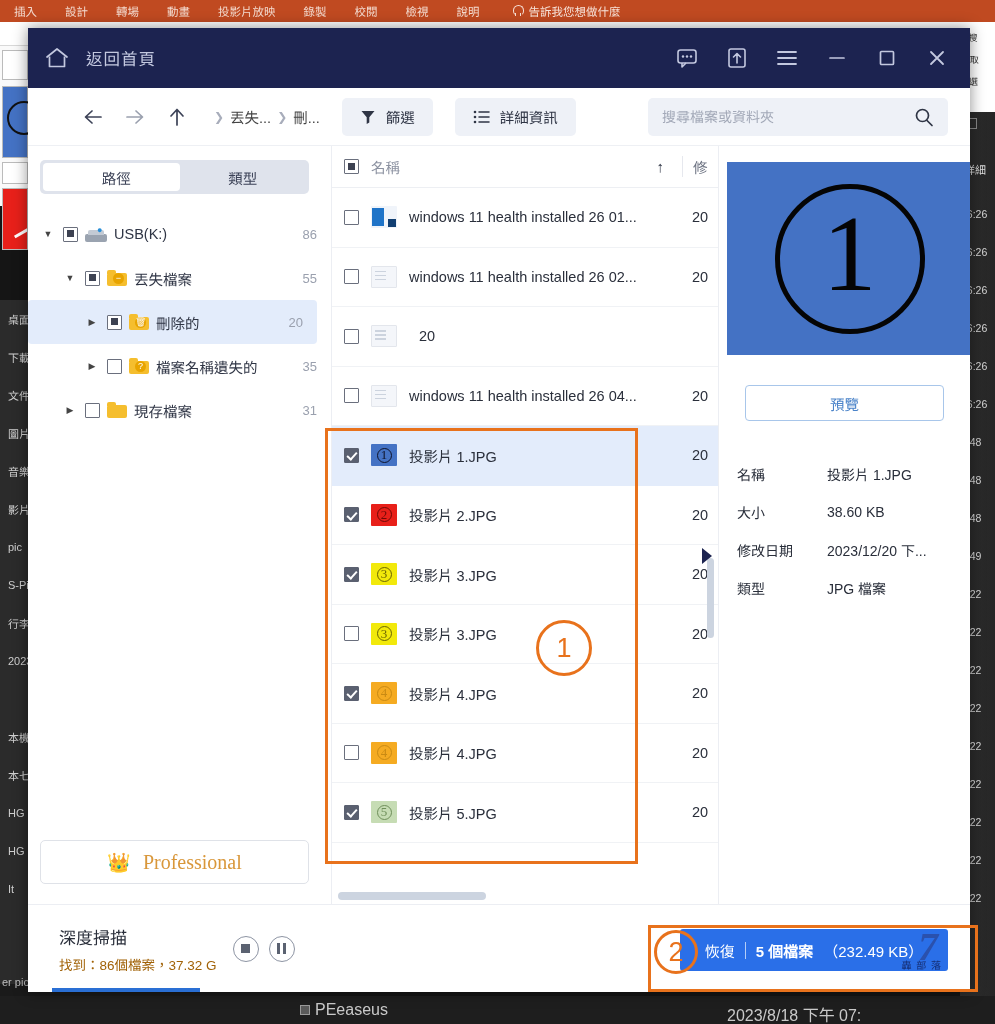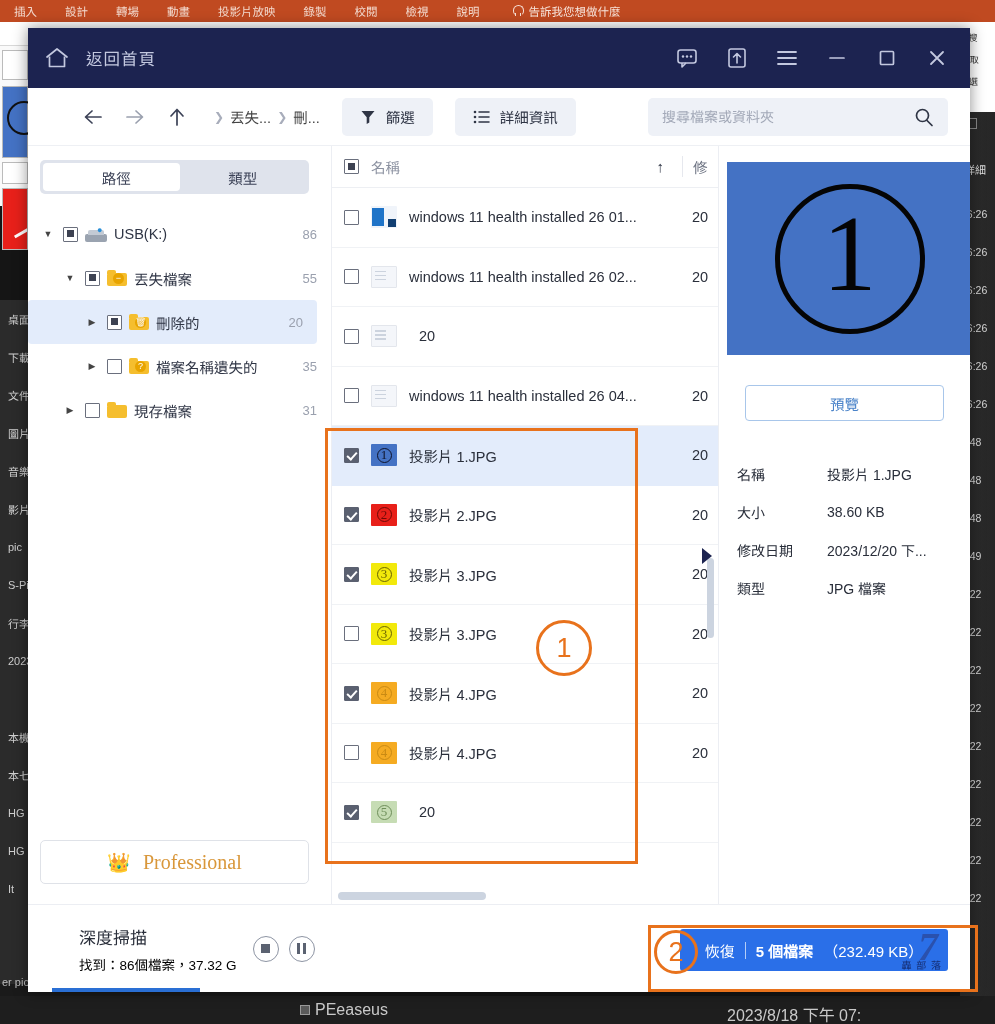--- a/index.html
+++ b/index.html
@@ -294,23 +294,23 @@
   .meta { margin-top: 34px; }
   .meta .mrow { display: flex; font-size: 14px; color: #2a2f3b; height: 38px; align-items: center; }
   .meta .mk { width: 90px; flex: none; }
   .meta .mv { flex: 1; white-space: nowrap; overflow: hidden; }
 
   
   .footer {
     height: 88px; flex: none; border-top: 1px solid #eceef3; display: flex; align-items: center;
     padding: 0 18px 0 24px; position: relative; background: #fff;
   }
-  .scan-left { padding-left: 7px; margin-left: 20px; }
+  .scan-left { padding-left: 7px; }
   .scan-title { font-size: 17px; color: #2a2f3b; }
-  .scan-sub { font-size: 13.5px; color: #000000; margin-top: 5px; }
+  .scan-sub { font-size: 13.5px; color: #a16207; margin-top: 5px; }
   .scan-ctrls { display: flex; align-items: center; gap: 10px; margin-left: 16px; }
   .cbtn {
     width: 26px; height: 26px; border: 1.4px solid #8d94a3; border-radius: 50%;
     display: flex; align-items: center; justify-content: center; cursor: pointer; color: #5b6271;
   }
   .cbtn .stop { width: 9px; height: 9px; background: #5b6271; }
   .cbtn .pause { width: 9px; height: 11px; border-left: 3px solid #5b6271; border-right: 3px solid #5b6271; }
   .recover {
     position: absolute; right: 22px; top: 24px; width: 268px; height: 42px;
     background: #2a6fe8; border-radius: 3px; color: #fff; font-size: 15px;
@@ -725,20 +725,21 @@
           <span class="fname">投影片 4.JPG</span>
           <span class="fmod">20</span>
         </div>
 
         <div class="row">
           <span class="cb checked"></span>
           <span class="thumb" style="background:#c6dcb4;color:#6f8f5a">
             <span class="ring"></span>
             <span class="num">5</span>
           </span>
+          <span class="fname">投影片 5.JPG</span>
           <span class="fmod">20</span>
         </div>
 
         <div class="vscroll"></div>
       </div>
 
       <div class="hscroll">
         <div class="bar"></div>
       </div>
     </div>

